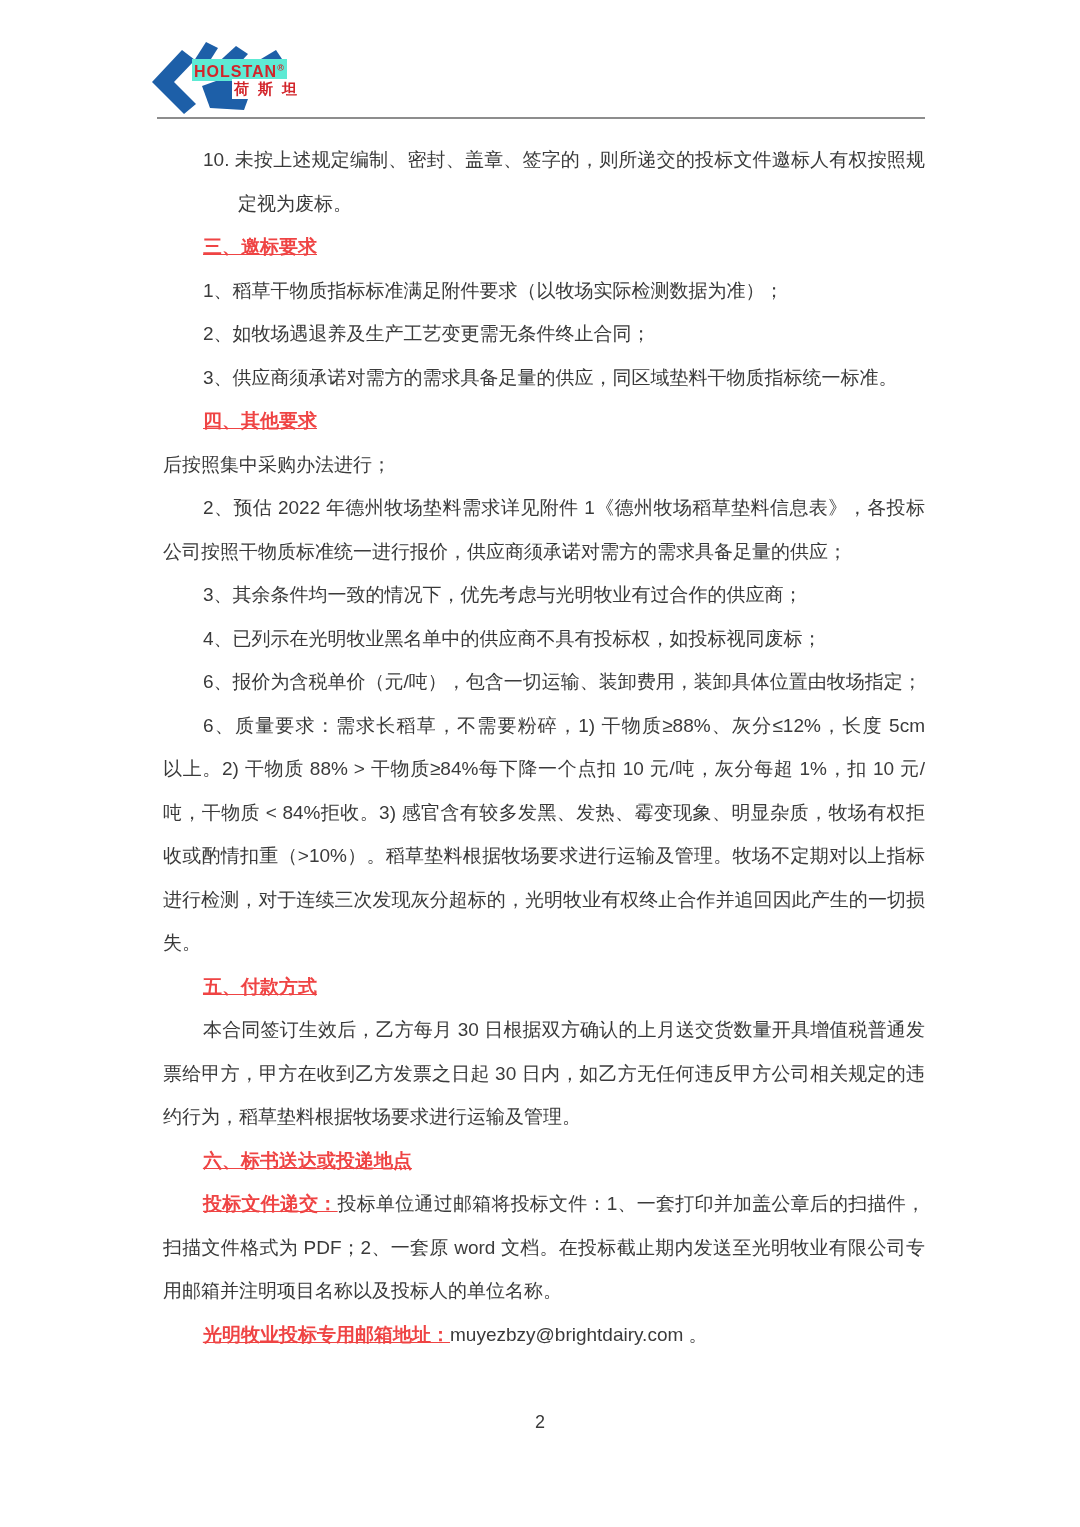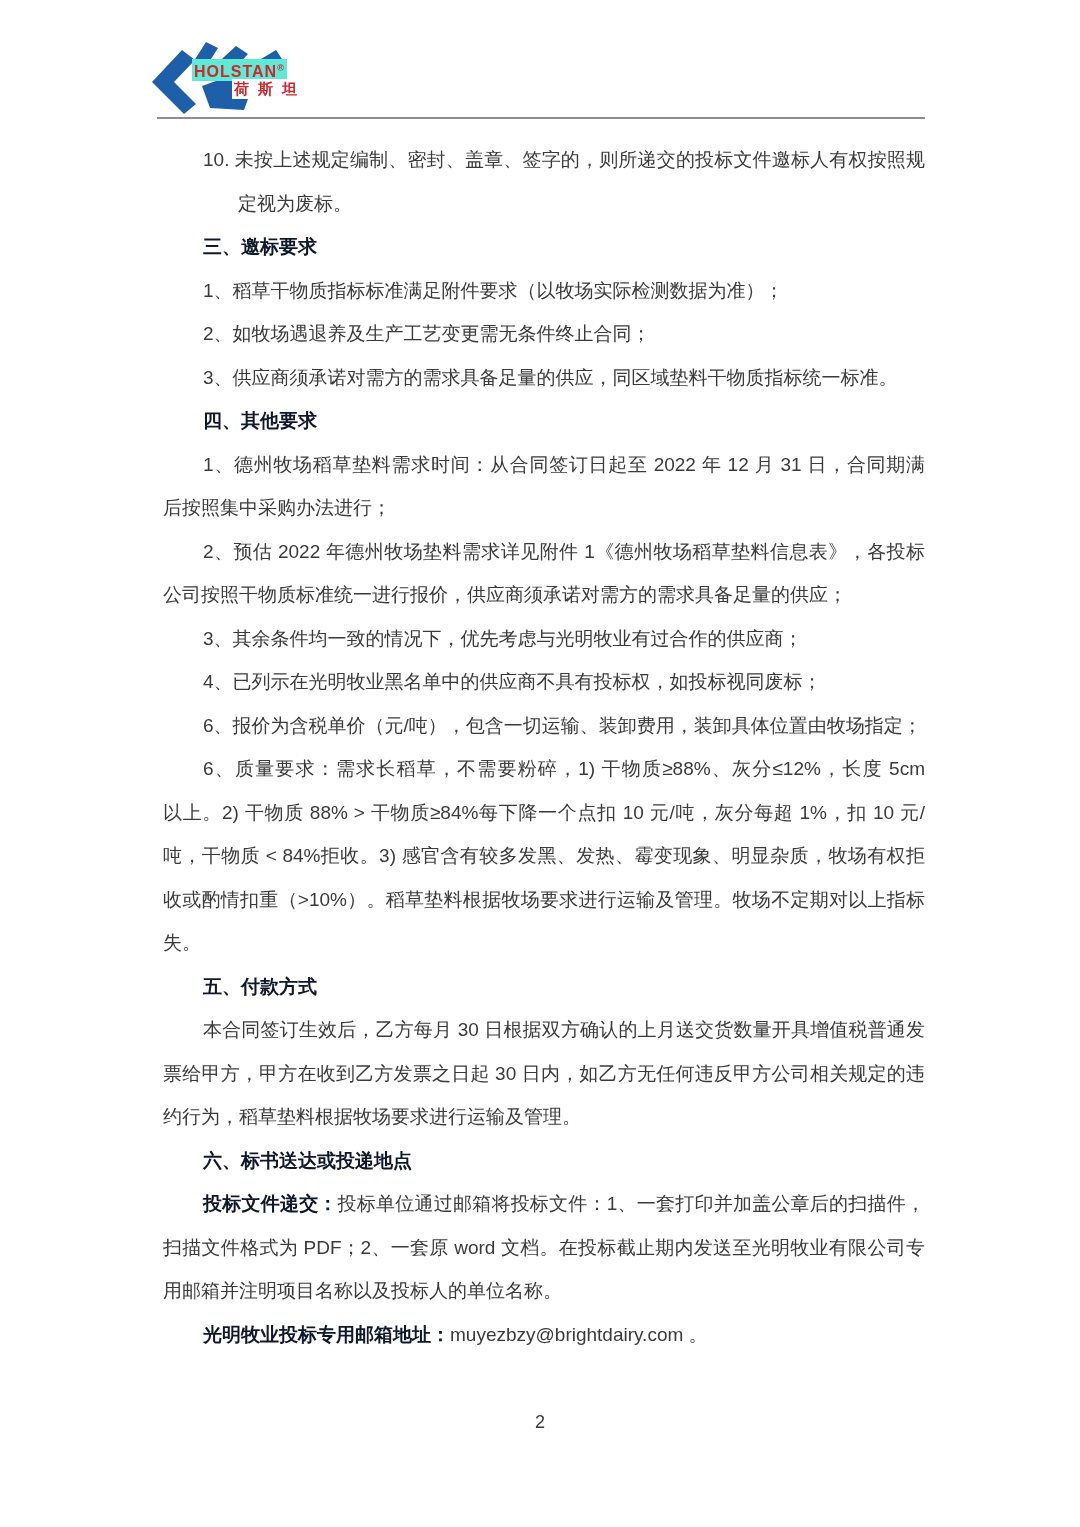--- a/index.html
+++ b/index.html
@@ -23,21 +23,21 @@
   .divider{position:absolute;left:157px;top:117px;width:768px;height:2px;background:#8d8d8d;}
   
   .content{position:absolute;left:163px;top:138px;width:762px;}
   .line{
     height:43.5px;line-height:43.5px;font-size:19px;text-align:left;
     overflow:hidden;white-space:normal;
   }
   .line.fill{text-align:justify;text-align-last:justify;}
   .line.ind{padding-left:40px;}
   .line.hang{padding-left:75px;}
-  .line .b{font-weight:bold;color:#0f172a;}
+  .line .b{font-weight:bold;color:#ef4444;text-decoration:underline;}
   .line .u{text-underline-offset:4px;}
   .pagenum{
     position:absolute;left:0;top:1412px;width:1080px;text-align:center;
     font-size:18px;color:#3a3a3a;
   }
 </style>
 </head>
 <body>
 
 <div class="page">
@@ -59,31 +59,31 @@
   <div class="divider"></div>
 
   <div class="content">
       <div class="line ind fill"><span>10. 未按上述规定编制、密封、盖章、签字的，则所递交的投标文件邀标人有权按照规</span></div>
       <div class="line hang"><span>定视为废标。</span></div>
       <div class="line ind"><span class="b">三、邀标要求</span></div>
       <div class="line ind"><span>1、稻草干物质指标标准满足附件要求（以牧场实际检测数据为准）；</span></div>
       <div class="line ind"><span>2、如牧场遇退养及生产工艺变更需无条件终止合同；</span></div>
       <div class="line ind"><span>3、供应商须承诺对需方的需求具备足量的供应，同区域垫料干物质指标统一标准。</span></div>
       <div class="line ind"><span class="b">四、其他要求</span></div>
-      <div class="line ind fill"><span>1、德州牧场稻草垫料需求时间：从合同签订日起至 2022 年 12 月 31 日，合同期满</span></div>
       <div class="line "><span>后按照集中采购办法进行；</span></div>
       <div class="line ind fill"><span>2、预估 2022 年德州牧场垫料需求详见附件 1《德州牧场稻草垫料信息表》，各投标</span></div>
       <div class="line "><span>公司按照干物质标准统一进行报价，供应商须承诺对需方的需求具备足量的供应；</span></div>
       <div class="line ind"><span>3、其余条件均一致的情况下，优先考虑与光明牧业有过合作的供应商；</span></div>
       <div class="line ind"><span>4、已列示在光明牧业黑名单中的供应商不具有投标权，如投标视同废标；</span></div>
       <div class="line ind"><span>6、报价为含税单价（元/吨），包含一切运输、装卸费用，装卸具体位置由牧场指定；</span></div>
       <div class="line ind fill"><span>6、质量要求：需求长稻草，不需要粉碎，1) 干物质≥88%、灰分≤12%，长度 5cm</span></div>
       <div class="line  fill"><span>以上。2) 干物质 88% &gt; 干物质≥84%每下降一个点扣 10 元/吨，灰分每超 1%，扣 10 元/</span></div>
       <div class="line  fill"><span>吨，干物质 &lt; 84%拒收。3) 感官含有较多发黑、发热、霉变现象、明显杂质，牧场有权拒</span></div>
       <div class="line  fill"><span>收或酌情扣重（&gt;10%）。稻草垫料根据牧场要求进行运输及管理。牧场不定期对以上指标</span></div>
+      <div class="line  fill"><span>进行检测，对于连续三次发现灰分超标的，光明牧业有权终止合作并追回因此产生的一切损</span></div>
       <div class="line "><span>失。</span></div>
       <div class="line ind"><span class="b">五、付款方式</span></div>
       <div class="line ind fill"><span>本合同签订生效后，乙方每月 30 日根据双方确认的上月送交货数量开具增值税普通发</span></div>
       <div class="line  fill"><span>票给甲方，甲方在收到乙方发票之日起 30 日内，如乙方无任何违反甲方公司相关规定的违</span></div>
       <div class="line "><span>约行为，稻草垫料根据牧场要求进行运输及管理。</span></div>
       <div class="line ind"><span class="b">六、标书送达或投递地点</span></div>
       <div class="line ind fill"><span class="b">投标文件递交：</span><span>投标单位通过邮箱将投标文件：1、一套打印并加盖公章后的扫描件，</span></div>
       <div class="line  fill"><span>扫描文件格式为 PDF；2、一套原 word 文档。在投标截止期内发送至光明牧业有限公司专</span></div>
       <div class="line "><span>用邮箱并注明项目名称以及投标人的单位名称。</span></div>
       <div class="line ind"><span class="b">光明牧业投标专用邮箱地址：</span><span class="u">muyezbzy@brightdairy.com</span><span> 。</span></div>

